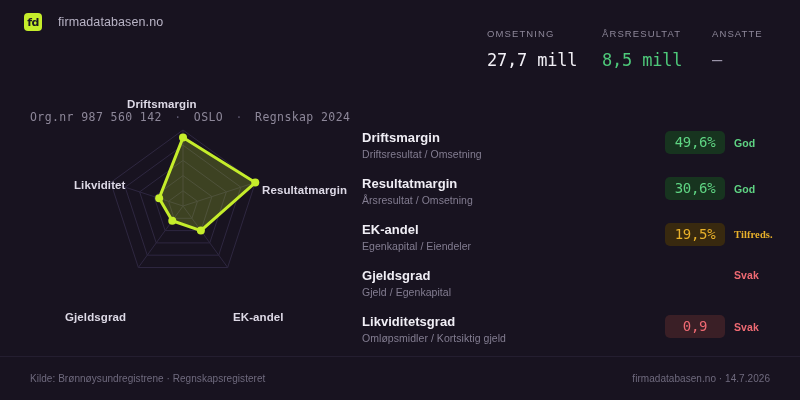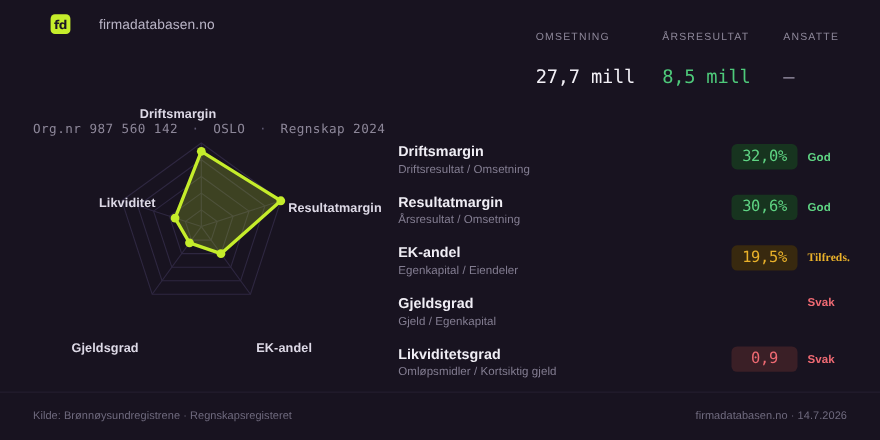--- a/index.html
+++ b/index.html
@@ -9,21 +9,21 @@
     font-family:"Liberation Sans", sans-serif;
     color:#e9e7ef;
     overflow:hidden;
     position:relative;
   }
   .page { position:relative; width:800px; height:400px; background:#181320; }
 
   
   .header { position:absolute; left:0; top:0; width:800px; height:88px; }
 
-  .brand { position:absolute; left:46px; top:13px; display:flex; align-items:center; gap:26px;text-align:center; }
+  .brand { position:absolute; left:24px; top:13px; display:flex; align-items:center; gap:16px;text-align:center; }
   .logo-mark {
     width:18px; height:18px; border-radius:4px; background:#c5ed2b;
     display:flex; align-items:center; justify-content:center;
     font-family:"DejaVu Sans", sans-serif; font-weight:bold;
     font-size:11px; line-height:1; color:#1b1625; letter-spacing:-0.5px;
   }
   .brand-name { font-size:12.5px; color:#b9b4c6; letter-spacing:0.1px; }
 
   .company-title {
     position:absolute; left:29px; top:32px;
@@ -38,42 +38,42 @@
   .company-meta .sep { color:#5d5870; padding:0 5px; }
 
   
   .stats { position:absolute; right:30px; top:28px; display:flex; gap:0; }
   .stat { text-align:left; }
   .stat.omsetning { width:115px; }
   .stat.arsresultat { width:110px; }
   .stat.ansatte { width:58px; }
   .stat-label {
     font-size:9.5px; letter-spacing:1.1px; color:#8d8799; text-transform:uppercase;
-    margin-bottom:21px;
+    margin-bottom:11px;
   }
   .stat-value {
     font-family:"DejaVu Sans Mono", monospace;
     font-size:17px; letter-spacing:-0.2px; white-space:nowrap;
   }
   .stat-value.white { color:#f2f0f6; }
   .stat-value.green { color:#4ec97a; }
   .stat-value.muted { color:#9a94a8; }
 
   
   .radar-wrap { position:absolute; left:0; top:95px; width:355px; height:245px; }
   .radar-svg { position:absolute; left:0; top:0; }
   .axis-label {
     position:absolute; font-size:11.5px; font-weight:bold; color:#ddd9e6;
     white-space:nowrap; letter-spacing:0.1px;
   }
   .lbl-drift { left:127px; top:3px; }
   .lbl-result { left:262px; top:89px; }
   .lbl-ek     { left:233px; top:216px; }
   .lbl-gjeld  { left:65px;  top:216px; }
-  .lbl-likv   { left:54px;  top:84px;padding-left:36px; }
+  .lbl-likv   { left:38px;  top:84px;padding-left:36px; }
 
   
   .metrics { position:absolute; left:362px; top:130px; width:420px; }
   .metric { position:relative; height:41px; margin-bottom:5px; }
   .metric-name { font-size:13px; font-weight:bold; color:#f0eef5; letter-spacing:0.05px; }
   .metric-formula { font-size:10.5px; color:#837d91; margin-top:3px; letter-spacing:0.05px; }
   .metric-right { position:absolute; right:0; top:1px; display:flex; align-items:center; gap:9px; }
   .pill {
     font-family:"DejaVu Sans Mono", monospace;
     font-size:14px; padding:3px 9px 4px 9px; border-radius:5px;
@@ -167,21 +167,21 @@
     <div class="axis-label lbl-gjeld">Gjeldsgrad</div>
     <div class="axis-label lbl-likv">Likviditet</div>
   </div>
 
   <div class="metrics">
 
     <div class="metric">
       <div class="metric-name">Driftsmargin</div>
       <div class="metric-formula">Driftsresultat / Omsetning</div>
       <div class="metric-right">
-        <span class="pill s-god">32,0%</span>
+        <span class="pill s-god">49,6%</span>
         <span class="rating s-god-t">God</span>
       </div>
     </div>
 
     <div class="metric">
       <div class="metric-name">Resultatmargin</div>
       <div class="metric-formula">Årsresultat / Omsetning</div>
       <div class="metric-right">
         <span class="pill s-god">30,6%</span>
         <span class="rating s-god-t">God</span>

